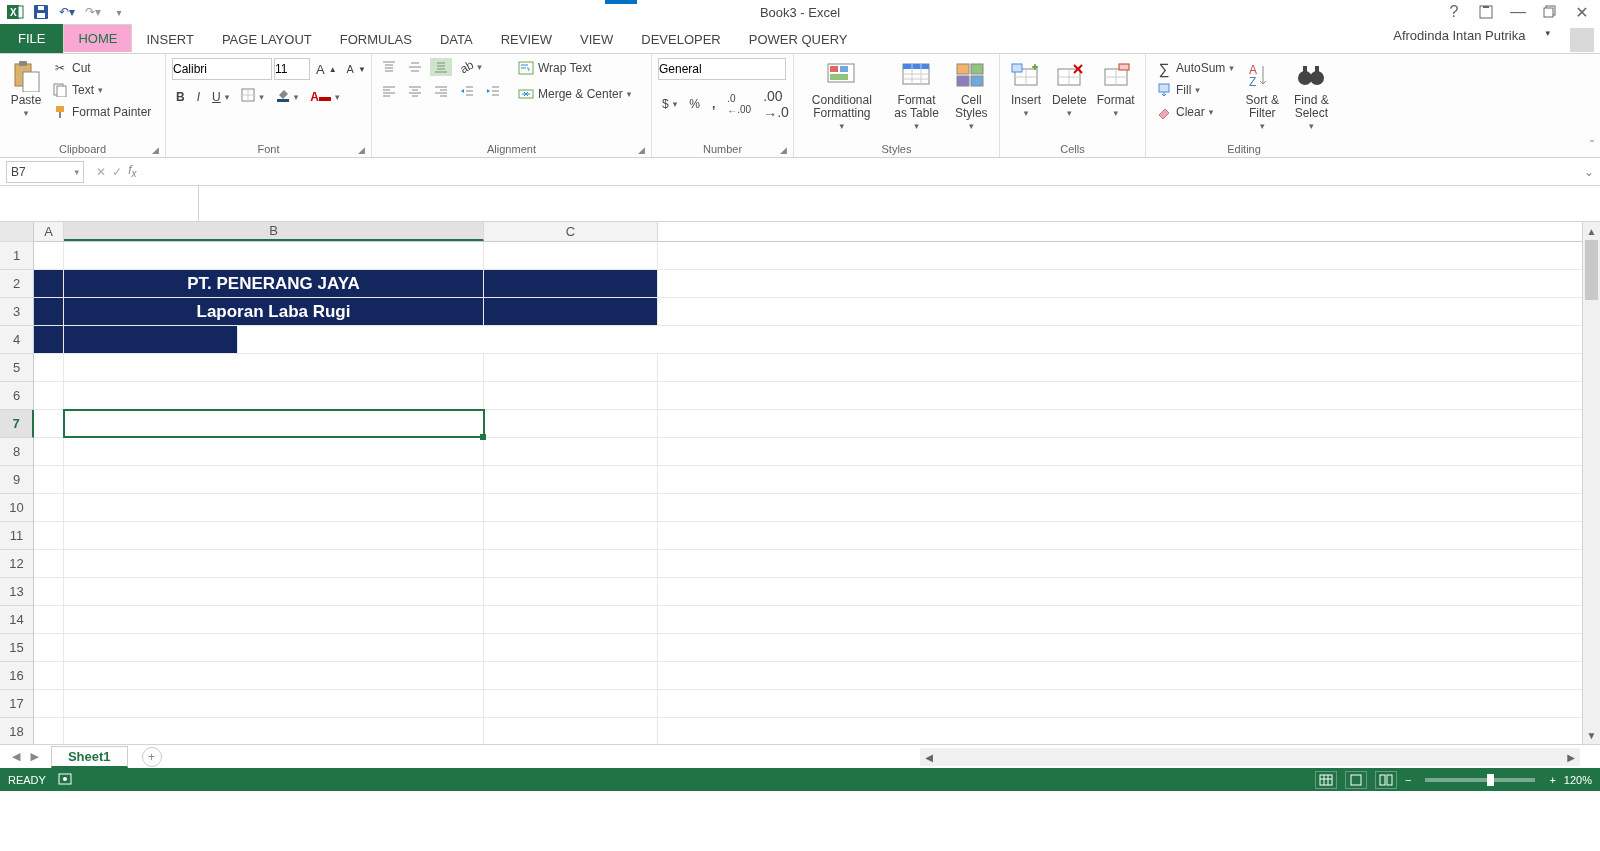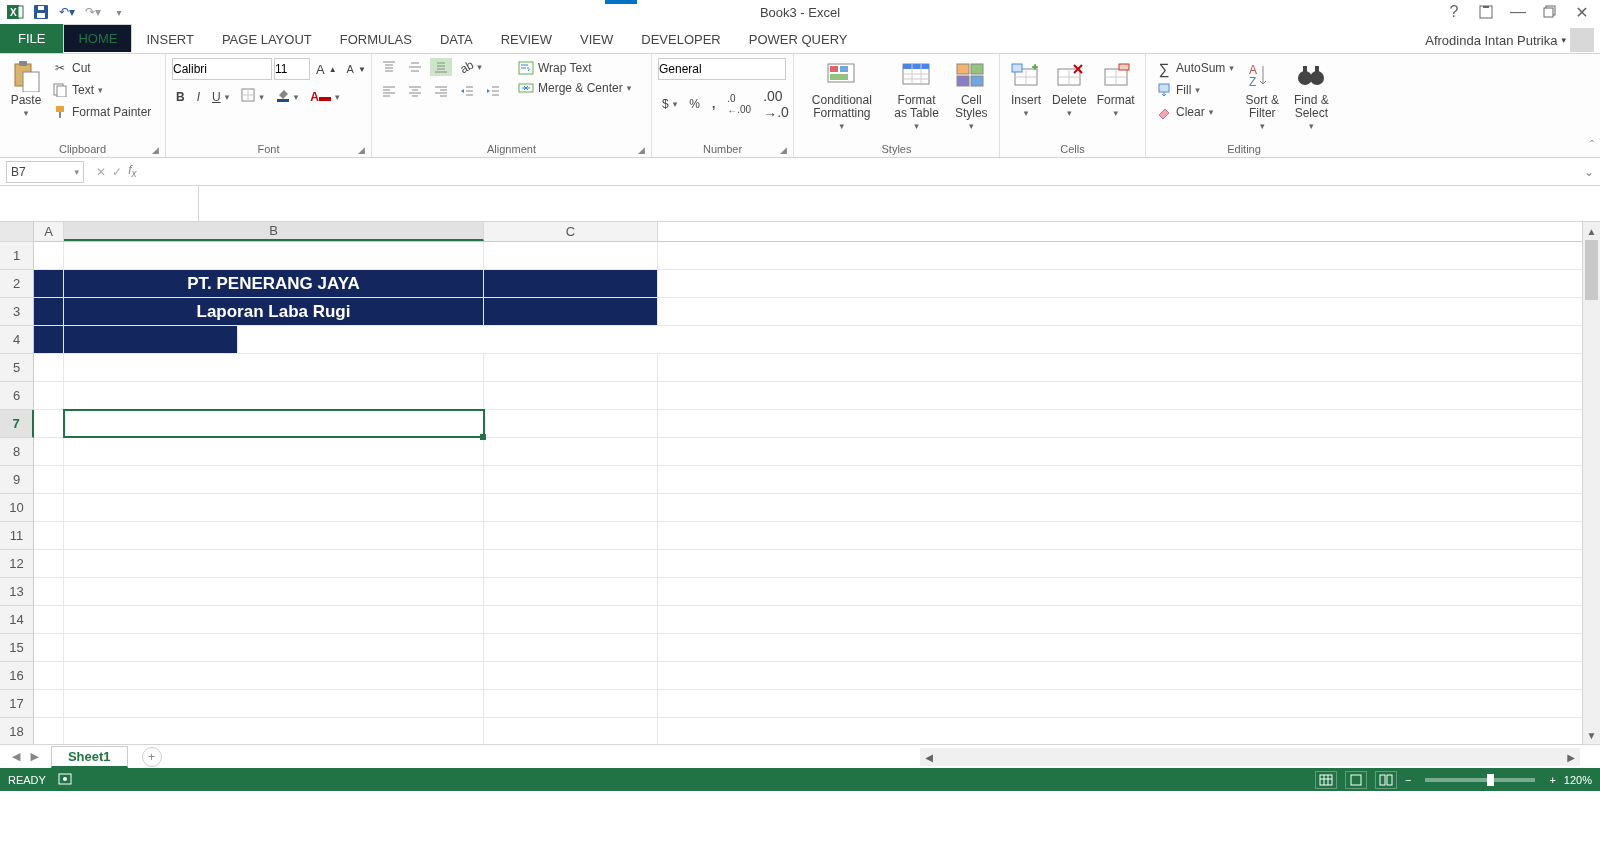--- a/index.html
+++ b/index.html
@@ -8,22 +8,22 @@
 .qat { display: flex; align-items: center; gap: 8px; padding-left: 6px; }
 .qat .ic { width: 18px; height: 18px; display: flex; align-items: center; justify-content: center; }
 .title-center { position: absolute; left: 50%; transform: translateX(-50%); font-size: 13px; color: #444; }
 .title-right { margin-left: auto; display: flex; gap: 12px; padding-right: 8px; }
 .title-right .ic { width: 20px; height: 20px; display: flex; align-items: center; justify-content: center; color: #666; font-size: 16px; }
 .topfill { position:absolute; left:605px; top:0; width:32px; height:4px; background:#0072c6; }
 
 .tabs { height: 30px; background: #fff; display: flex; align-items: flex-end; border-bottom: 1px solid #d4d4d4; position: relative; }
 .tab { padding: 6px 14px; font-size: 13px; color: #444; cursor: default; }
 .tab.file { background: #217346; color: #fff; padding: 7px 18px; }
-.tab.active { background: #0f172a; border: 1px solid #d4d4d4; border-bottom: 1px solid #fff; color: #217346; margin-top: 10px; }
-.user-area { position: absolute; right: 6px; top: 4px; font-size: 13px; color: #444; display: flex; align-items: center; gap: 4px; }
+.tab.active { background: #f9a8d4; border: 1px solid #d4d4d4; border-bottom: 1px solid #fff; color: #217346; margin-top: 10px; }
+.user-area { position: absolute; right: 6px; top: 4px; font-size: 13px; color: #444; display: flex; gap: 20px; }
 .avatar { width: 24px; height: 24px; background: #d8d8d8; }
 
 .ribbon { height: 104px; background: #fdfdfd; display: flex; border-bottom: 1px solid #d4d4d4; position:relative; }
 .group { border-right: 1px solid #e1e1e1; padding: 4px 6px 0; display: flex; flex-direction: column; justify-content: space-between; }
 .group-label { text-align: center; font-size: 11px; color: #666; padding: 2px 0; position: relative; }
 .group-label .dlg { position:absolute; right:0; bottom:2px; font-size:9px; color:#888; }
 .group-body { flex: 1; display: flex; align-items: flex-start; gap: 2px; }
 .vstack { display: flex; flex-direction: column; gap: 2px; }
 .btn { display: flex; align-items: center; gap: 4px; padding: 2px 4px; font-size: 12px; color: #444; }
 .bigbtn { display: flex; flex-direction: column; align-items: center; gap: 2px; font-size: 12px; padding: 2px 4px; text-align:center; line-height:1.1; }
@@ -270,21 +270,21 @@
               </svg>
             </span>
           <span class="btn">
               <svg width="14" height="14">
                 <path d="M6 3 H13 M6 7 H13 M6 11 H13" stroke="#888"></path>
                 <path d="M1 5 L4 7 L1 9 Z" fill="#2a8dd4"></path>
               </svg>
             </span>
         </div>
       </div>
-      <div class="vstack" style="margin-left:8px; gap:0;">
+      <div class="vstack" style="margin-left:8px; gap:6px;">
         <div class="btn">
             <span class="smallic">
               <svg width="16" height="14">
                 <rect x="1" y="1" width="14" height="12" fill="none" stroke="#6aa84f"></rect>
                 <path d="M3 4 H10 M3 7 H8 M9 7 Q13 7 10 10" stroke="#2a8dd4" fill="none"></path>
               </svg>
             </span>
             <span>Wrap Text</span>
           </div>
         <div class="btn drop">

